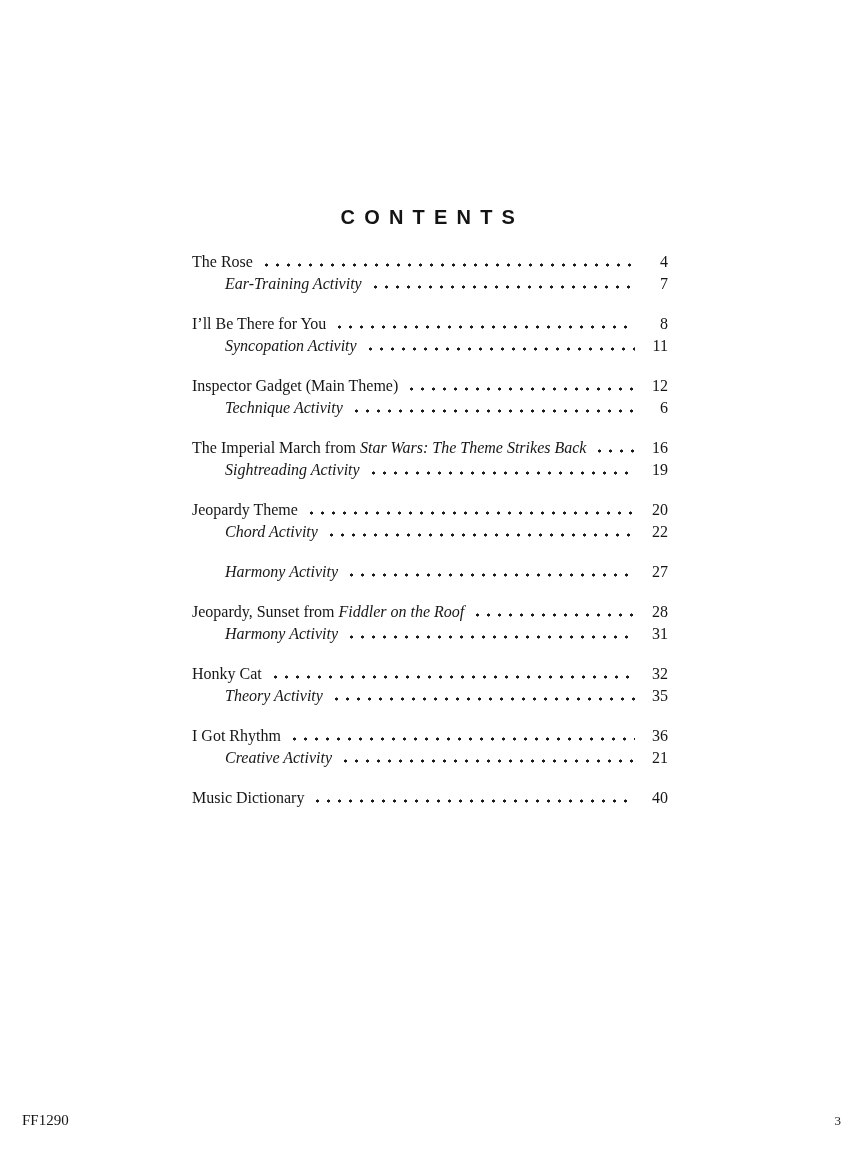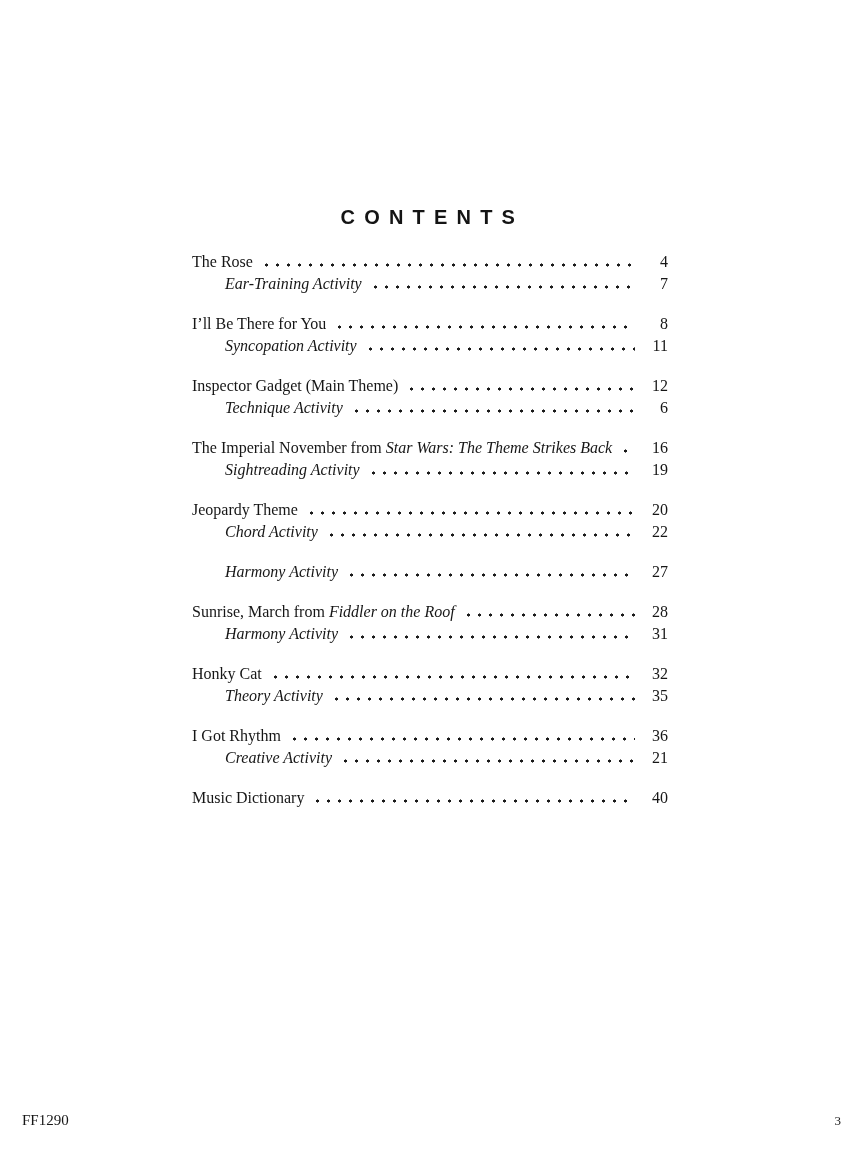--- a/index.html
+++ b/index.html
@@ -126,21 +126,21 @@
       </div>
       <div class="row indent">
         <span class="t"><i>Technique Activity</i></span>
         <span class="dots"></span>
         <span class="pg">6</span>
       </div>
     </div>
 
     <div class="group">
       <div class="row">
-        <span class="t"><b>The Imperial November</b> <span class="roman">from</span> <i>Star Wars: The Theme Strikes Back</i></span>
+        <span class="t"><b>The Imperial March</b> <span class="roman">from</span> <i>Star Wars: The Theme Strikes Back</i></span>
         <span class="dots"></span>
         <span class="pg">16</span>
       </div>
       <div class="row indent">
         <span class="t"><i>Sightreading Activity</i></span>
         <span class="dots"></span>
         <span class="pg">19</span>
       </div>
     </div>
 
@@ -160,21 +160,21 @@
     <div class="group">
       <div class="row indent">
         <span class="t"><i>Harmony Activity</i></span>
         <span class="dots"></span>
         <span class="pg">27</span>
       </div>
     </div>
 
     <div class="group">
       <div class="row">
-        <span class="t"><b>Sunrise, March</b> <span class="roman">from</span> <i>Fiddler on the Roof</i></span>
+        <span class="t"><b>Jeopardy, Sunset</b> <span class="roman">from</span> <i>Fiddler on the Roof</i></span>
         <span class="dots"></span>
         <span class="pg">28</span>
       </div>
       <div class="row indent">
         <span class="t"><i>Harmony Activity</i></span>
         <span class="dots"></span>
         <span class="pg">31</span>
       </div>
     </div>
 

